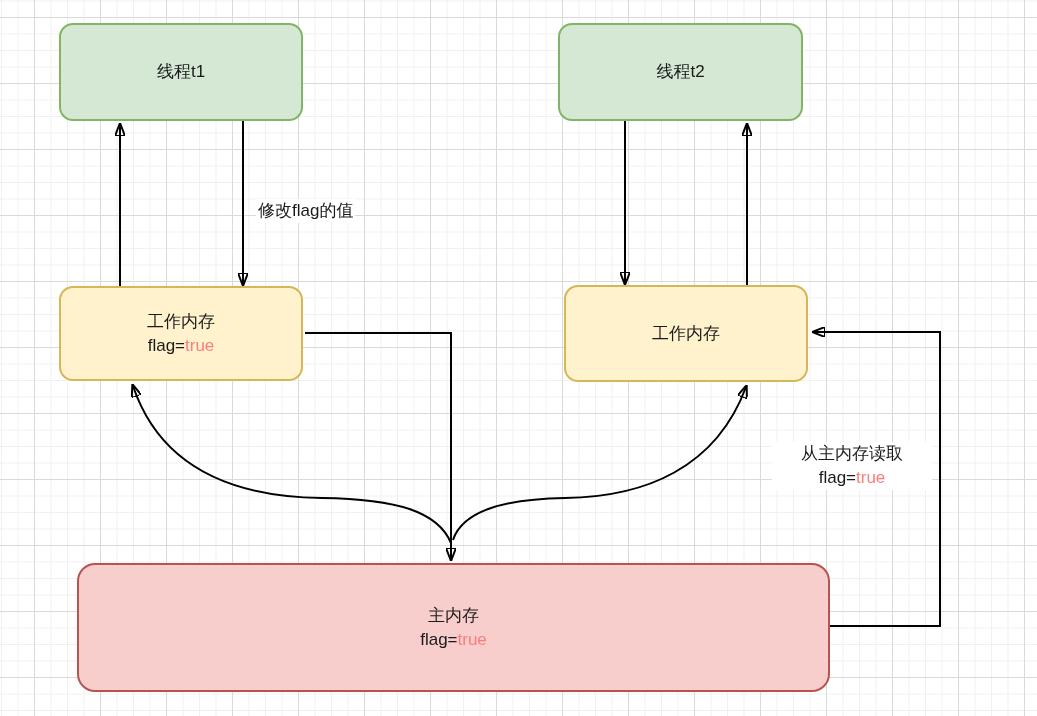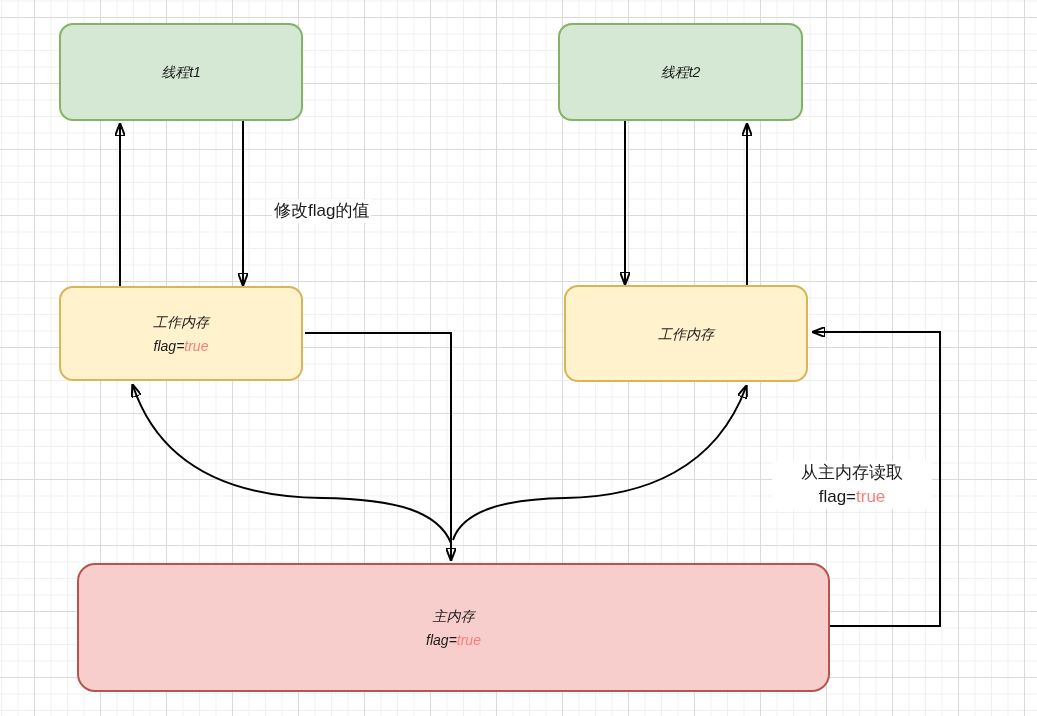--- a/index.html
+++ b/index.html
@@ -23,24 +23,23 @@
   }
   .node {
     position: absolute;
     box-sizing: border-box;
     border: 2px solid #000;
     border-radius: 14px;
     display: flex;
     flex-direction: column;
     justify-content: center;
     text-align: center;
-    font-size: 14px;
+    font-size: 17px;
     line-height: 24px;
     color: #1a1a1a;
-    font-style: italic;
   }
   .node-green  { background: var(--green-fill, #d5e8d4);  border-color: var(--green-border, #82b366); }
   .node-yellow { background: var(--yellow-fill, #fff2cc); border-color: var(--yellow-border, #d6b656); }
   .node-red    { background: var(--red-fill, #f8cecc);    border-color: var(--red-border, #b85450); border-radius: 18px; }
 
   #node-thread1 { left: 59px;  top: 23px;  width: 244px; height: 98px; }
   #node-thread2 { left: 558px; top: 23px;  width: 245px; height: 98px; }
   #node-work1   { left: 59px;  top: 286px; width: 244px; height: 95px; }
   #node-work2   { left: 564px; top: 285px; width: 244px; height: 97px; }
   #node-main    { left: 77px;  top: 563px; width: 753px; height: 129px; }
@@ -49,22 +48,22 @@
 
   .edge-label {
     position: absolute;
     font-size: 17px;
     line-height: 24px;
     color: #1a1a1a;
     background: #ffffff;
     padding: 0 2px;
     white-space: nowrap;
   }
-  #label-modify { left: 256px; top: 199px; margin-left: 16px; }
-  #label-read   { left: 772px; top: 461px; width: 156px; text-align: center; }
+  #label-modify { left: 256px; top: 199px; }
+  #label-read   { left: 772px; top: 442px; width: 156px; text-align: center; }
 
   svg.connectors {
     position: absolute;
     left: 0; top: 0;
     width: 1037px;
     height: 716px;
     pointer-events: none;
   }
   svg.connectors path {
     stroke: #000;

